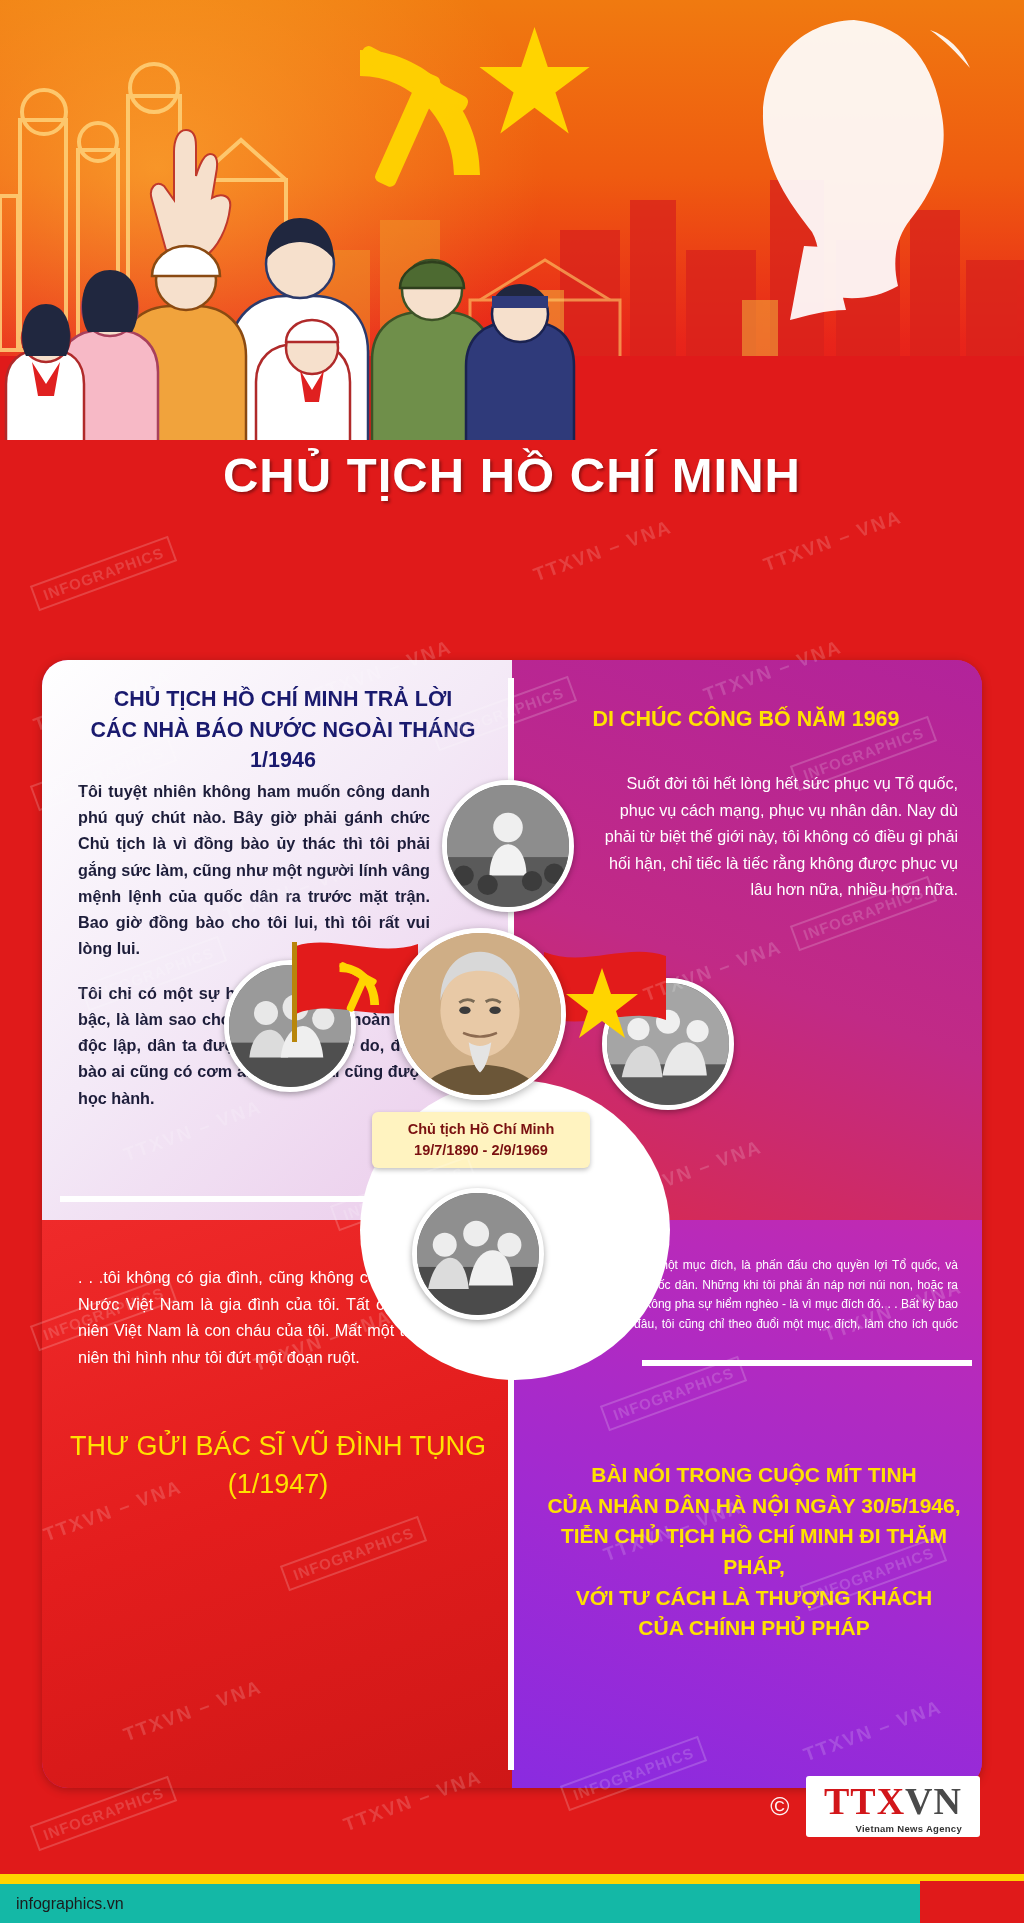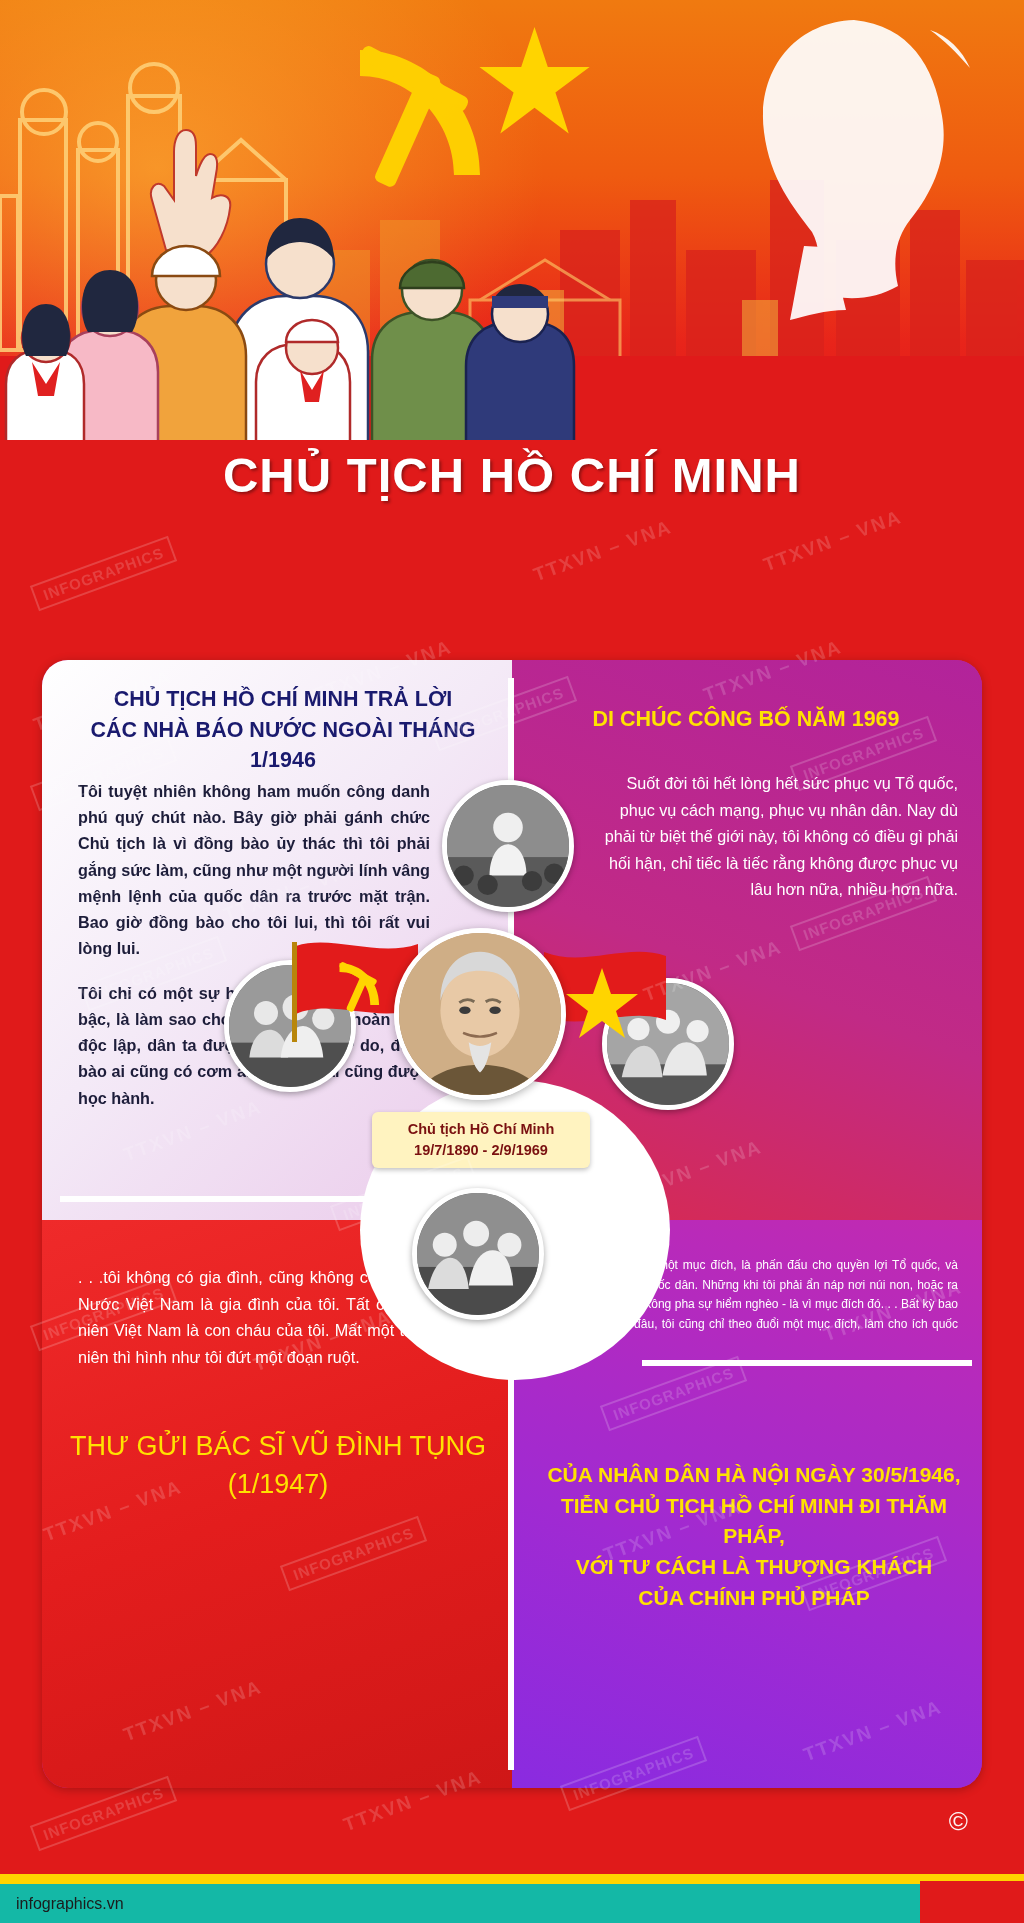--- a/index.html
+++ b/index.html
@@ -296,20 +296,21 @@
   </div>
 
   <div class="head-2">DI CHÚC CÔNG BỐ NĂM 1969</div>
   <div class="body-2">Suốt đời tôi hết lòng hết sức phục vụ Tổ quốc, phục vụ cách mạng, phục vụ nhân dân. Nay dù phải từ biệt thế giới này, tôi không có điều gì phải hối hận, chỉ tiếc là tiếc rằng không được phục vụ lâu hơn nữa, nhiều hơn nữa.</div>
 
   <div class="body-3">. . .tôi không có gia đình, cũng không có con cái. Nước Việt Nam là gia đình của tôi. Tất cả thanh niên Việt Nam là con cháu của tôi. Mất một thanh niên thì hình như tôi đứt một đoạn ruột.</div>
   <div class="head-3">THƯ GỬI BÁC SĨ VŨ ĐÌNH TỤNG (1/1947)</div>
 
   <div class="body-4">Cả đời tôi chỉ có một mục đích, là phấn đấu cho quyền lợi Tổ quốc, và hạnh phúc của quốc dân. Những khi tôi phải ẩn náp nơi núi non, hoặc ra vào chốn tù tội, xông pha sự hiểm nghèo - là vì mục đích đó. . . Bất kỳ bao giờ, bất kỳ ở đâu, tôi cũng chỉ theo đuổi một mục đích, làm cho ích quốc lợi dân.</div>
   <div class="head-4">
+    <div>BÀI NÓI TRONG CUỘC MÍT TINH</div>
     <div>CỦA NHÂN DÂN HÀ NỘI NGÀY 30/5/1946,</div>
     <div>TIỄN CHỦ TỊCH HỒ CHÍ MINH ĐI THĂM PHÁP,</div>
     <div>VỚI TƯ CÁCH LÀ THƯỢNG KHÁCH</div>
     <div>CỦA CHÍNH PHỦ PHÁP</div>
   </div>
 
   <div class="photo p1">
     <svg class="ph-inner" viewBox="0 0 132 132">
       <rect width="132" height="132" fill="#8d8d8d"></rect>
       <rect y="78" width="132" height="54" fill="#5a5a5a"></rect>
@@ -394,20 +395,24 @@
   </div>
 
   <div class="name-plate">
     <div class="n1">Chủ tịch Hồ Chí Minh</div>
     <div class="n2">19/7/1890 - 2/9/1969</div>
   </div>
 </div>
 
 <div class="footer-logo">
   <span class="copyright">©</span>
+  <span class="ttxvn-box">
+    <div class="ttxvn"><span>TTX</span><span class="v">VN</span></div>
+    <div class="ttxvn-sub">Vietnam News Agency</div>
+  </span>
 </div>
 
 <div class="footer-yellow"></div>
 <div class="footer-bar">
   <div class="footer-url">infographics.vn</div>
 </div>
 
 <div class="wm" style="left:30px;  top:690px;">TTXVN – VNA</div>
 <div class="wm box" style="left:30px;  top:760px;">INFOGRAPHICS</div>
 <div class="wm" style="left:310px; top:660px;">TTXVN – VNA</div>

